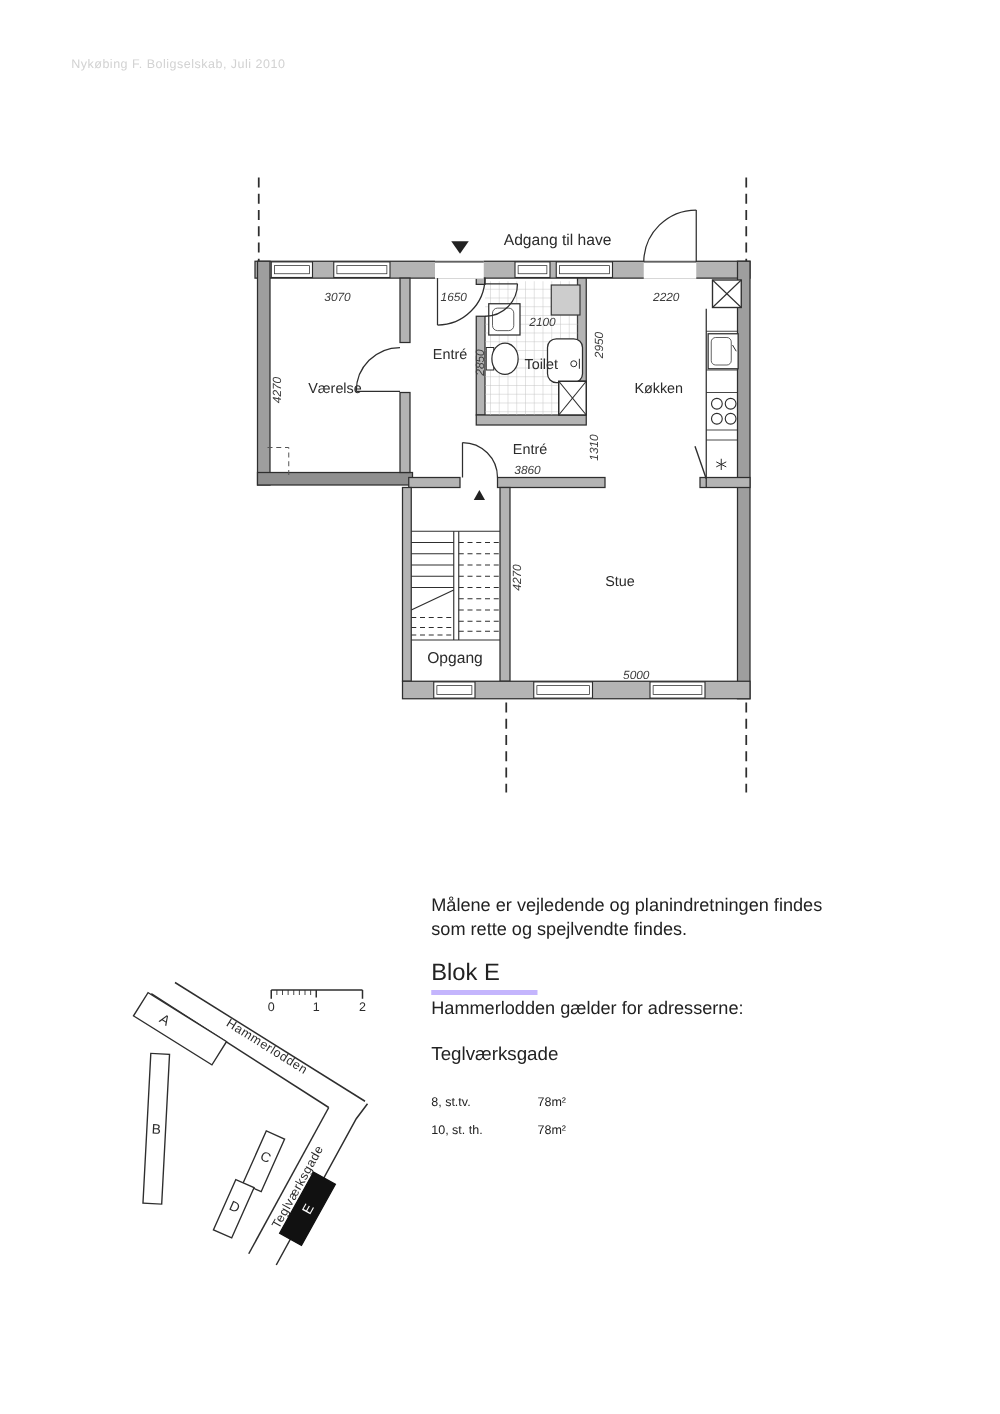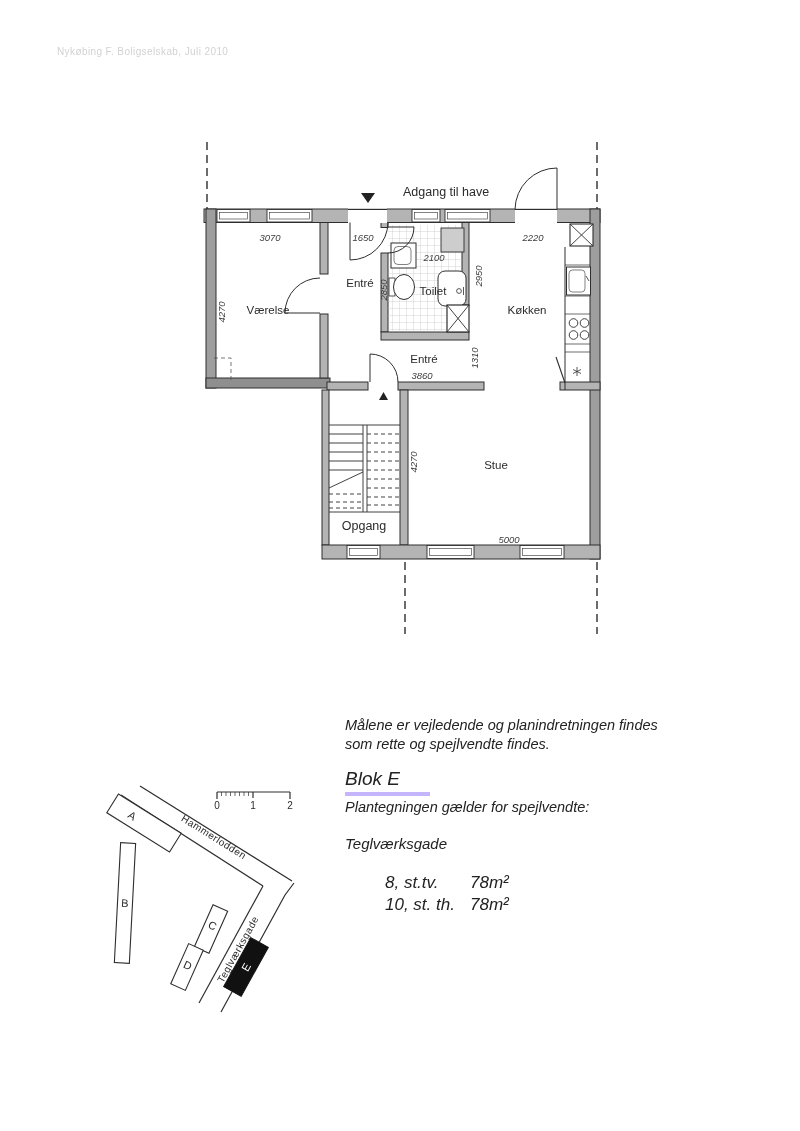--- a/index.html
+++ b/index.html
@@ -11,27 +11,27 @@
   .sm{left:100px;top:770px;}
   svg text{fill:#2b2b2b;}
   .room{font-size:11.5px;}
   .room-lg{font-size:12.5px;}
   .dim{font-size:9.5px;font-style:italic;fill:#3c3c3c;}
   .lbl{font-size:12.5px;}
   .bletter{font-size:11px;}
   .bletter-w{font-size:11px;fill:#ffffff;}
   .snum{font-size:10px;}
   .street{font-size:10px;letter-spacing:.5px;}
-  .info{position:absolute;left:345px;top:716px;width:390px;font-style:italic;}
+  .info{position:absolute;left:345px;top:716px;width:390px;}
   .note{font-size:14.5px;line-height:19px;margin:0;}
   .blok{font-size:19px;font-weight:400;display:inline-block;margin:14px 0 0 0;
         border-bottom:4px solid #c4b5fd;padding:0 30px 2px 0;}
   .subtitle{font-size:14.5px;margin:3px 0 0 0;}
   .street-name{font-size:15px;margin:20px 0 0 0;}
-  .units{margin-top:20px;font-size:17px;margin-left:40px;}
+  .units{margin-top:20px;font-size:10px;}
   .unit-row{display:flex;line-height:22px;}
   .unit-addr{width:85px;}
 </style>
 </head>
 <body>
 
 <div class="page">
 
   <div class="watermark">Nykøbing F. Boligselskab, Juli 2010</div>
 
@@ -268,21 +268,21 @@
     <g transform="translate(246,967) rotate(-61)">
       <rect x="-28" y="-10" width="56" height="20" fill="#111111" stroke="#111111" stroke-width="1"></rect>
       <text class="bletter-w" x="0" y="4" text-anchor="middle">E</text>
     </g>
   </svg>
 
   <div class="info">
     <p class="note"><span>Målene er vejledende og planindretningen findes</span><br>
       <span>som rette og spejlvendte findes.</span></p>
     <div class="blok">Blok E</div>
-    <p class="subtitle">Plantegningen gælder for spejlvendte:</p>
+    <p class="subtitle">Hammerlodden gælder for adresserne:</p>
     <p class="street-name">Teglværksgade</p>
     <div class="units">
       <div class="unit-row">
         <span class="unit-addr">8, st.tv.</span>
         <span>78m²</span>
       </div>
       <div class="unit-row">
         <span class="unit-addr">10, st. th.</span>
         <span>78m²</span>
       </div>

